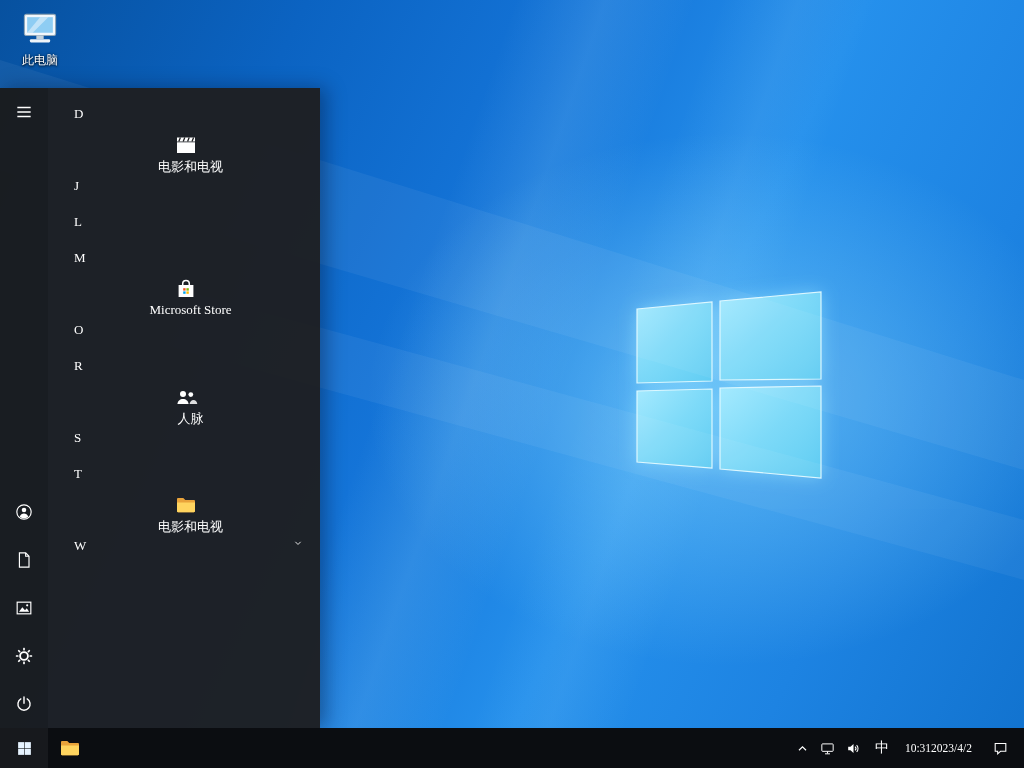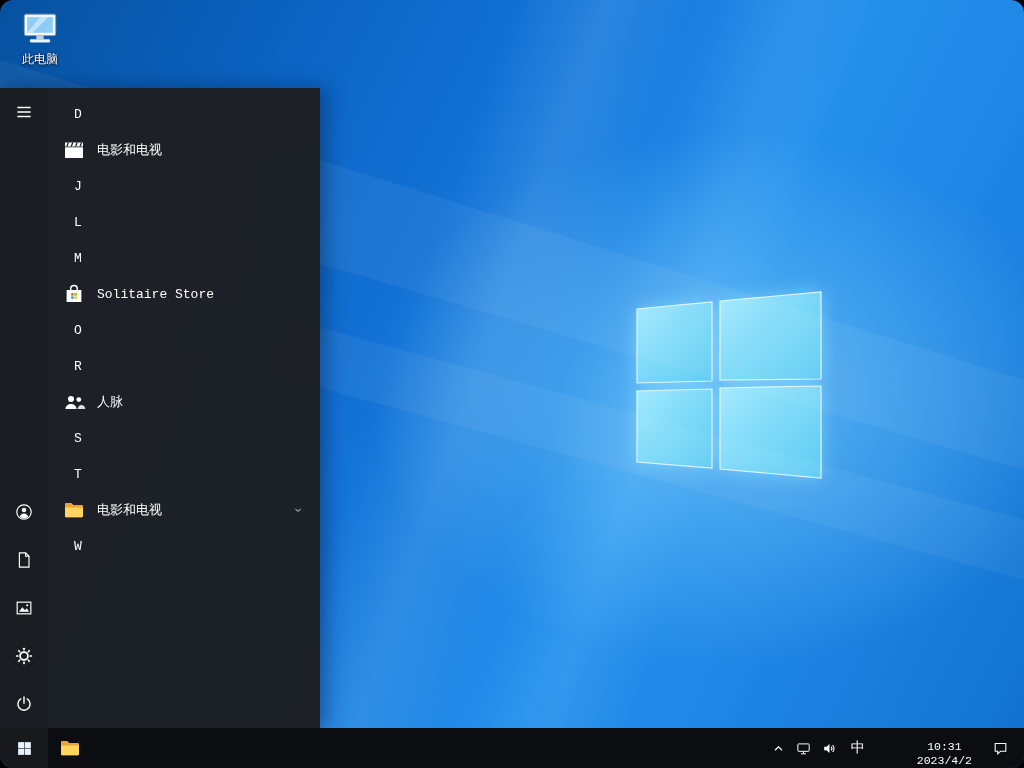--- a/index.html
+++ b/index.html
@@ -1,19 +1,18 @@
 <!DOCTYPE html>
 <html><head>
 <meta charset="utf-8">
 <style>
   html,body{margin:0;padding:0;background:#000;}
   .screen{
     position:relative;width:1024px;height:768px;overflow:hidden;
-    font-family:Liberation Mono, monospace;
-    border-radius:13px;
+    font-family:Liberation Serif, serif;
     -webkit-font-smoothing:antialiased;
   }
   
   .desktop{
     position:absolute;inset:0;
     background:
       radial-gradient(ellipse 580px 430px at 71% 52%, rgba(150,225,255,.50), rgba(150,225,255,0) 62%),
       linear-gradient(109deg, rgba(255,255,255,0) 40%, rgba(190,235,255,.13) 47%, rgba(255,255,255,0) 54%),
       linear-gradient(109deg, rgba(255,255,255,0) 56%, rgba(190,235,255,.09) 62%, rgba(255,255,255,0) 68%),
       linear-gradient(116deg, #07519f 0%, #0b63c2 22%, #1474d8 42%, #2590ec 62%, #1d83e2 80%, #1172ce 100%);
@@ -33,41 +32,41 @@
     box-shadow:6px 0 18px rgba(0,10,30,.35);
   }
   .rail{width:48px;flex:none;position:relative;background:rgba(0,0,0,.12);}
   .rail-btn{width:48px;height:48px;display:flex;align-items:center;justify-content:center;cursor:pointer;}
   .rail-btn svg{width:20px;height:20px;}
   .rail-top{position:absolute;top:0;left:0;}
   .rail-bottom{position:absolute;bottom:0;left:0;}
   .app-list{flex:1;padding-top:8px;overflow:hidden;}
   .row{height:36px;display:flex;align-items:center;color:#fff;font-size:13px;cursor:pointer;}
   .row.letter{padding-left:26px;font-size:13px;}
-  .row.app{padding-left:13px;}
+  .row.app{padding-left:13px;flex-direction:column;}
   .app-icon{width:26px;height:26px;flex:none;display:flex;align-items:center;justify-content:center;margin-right:10px;}
   .app-icon svg{width:24px;height:24px;display:block;}
   .chev{margin-left:auto;margin-right:15px;display:flex;}
   .chev svg{width:14px;height:14px;}
   
   .taskbar{
     position:absolute;left:0;bottom:0;width:1024px;height:40px;
     background:#0b0d11;display:flex;align-items:stretch;z-index:20;
   }
   .tb-btn{display:flex;align-items:center;justify-content:center;cursor:pointer;}
   .start-btn{width:48px;background:rgba(255,255,255,.05);}
   .start-btn svg{width:17px;height:17px;}
   .explorer-btn{width:44px;}
   .explorer-btn svg{width:24px;height:24px;}
   .tray{margin-left:auto;display:flex;align-items:stretch;padding-right:4px;}
   .tray .tb-btn svg{width:17px;height:17px;}
   .tray-chevron{width:24px;}
   .tray-ico{width:26px;}
   .ime{width:30px;color:#fff;font-size:14px;}
-  .clock{flex-direction:column;justify-content:flex-end;color:#fff;font-size:11.5px;line-height:14px;padding:0 8px;text-align:center;margin-left:36px;}
+  .clock{flex-direction:row;justify-content:center;color:#fff;font-size:11.5px;line-height:14px;padding:0 8px;text-align:center;}
   .action-btn{width:40px;}
 </style>
 </head>
 <body>
 
 <div class="screen">
 
   <div class="desktop"></div>
   <svg class="logo-svg" width="1024" height="768" viewBox="0 0 1024 768">
     <defs>
@@ -202,21 +201,21 @@
         <span class="app-icon">
             <svg viewBox="0 0 24 24">
           <path d="M8.7 8V6.9a3.3 3.3 0 0 1 6.6 0V8" fill="none" stroke="#fff" stroke-width="1.5"></path>
           <rect x="4.6" y="8" width="14.8" height="12" fill="#fff"></rect>
           <rect x="9.2" y="11.2" width="2.4" height="2.4" fill="#f25022"></rect>
           <rect x="12.4" y="11.2" width="2.4" height="2.4" fill="#7fba00"></rect>
           <rect x="9.2" y="14.4" width="2.4" height="2.4" fill="#00a4ef"></rect>
           <rect x="12.4" y="14.4" width="2.4" height="2.4" fill="#ffb900"></rect>
         </svg>
           </span>
-        <span>Solitaire Store</span>
+        <span>Microsoft Store</span>
       </div>
 
       <div class="row letter">
           <span>O</span>
         </div>
 
 
       <div class="row letter">
           <span>R</span>
         </div>

